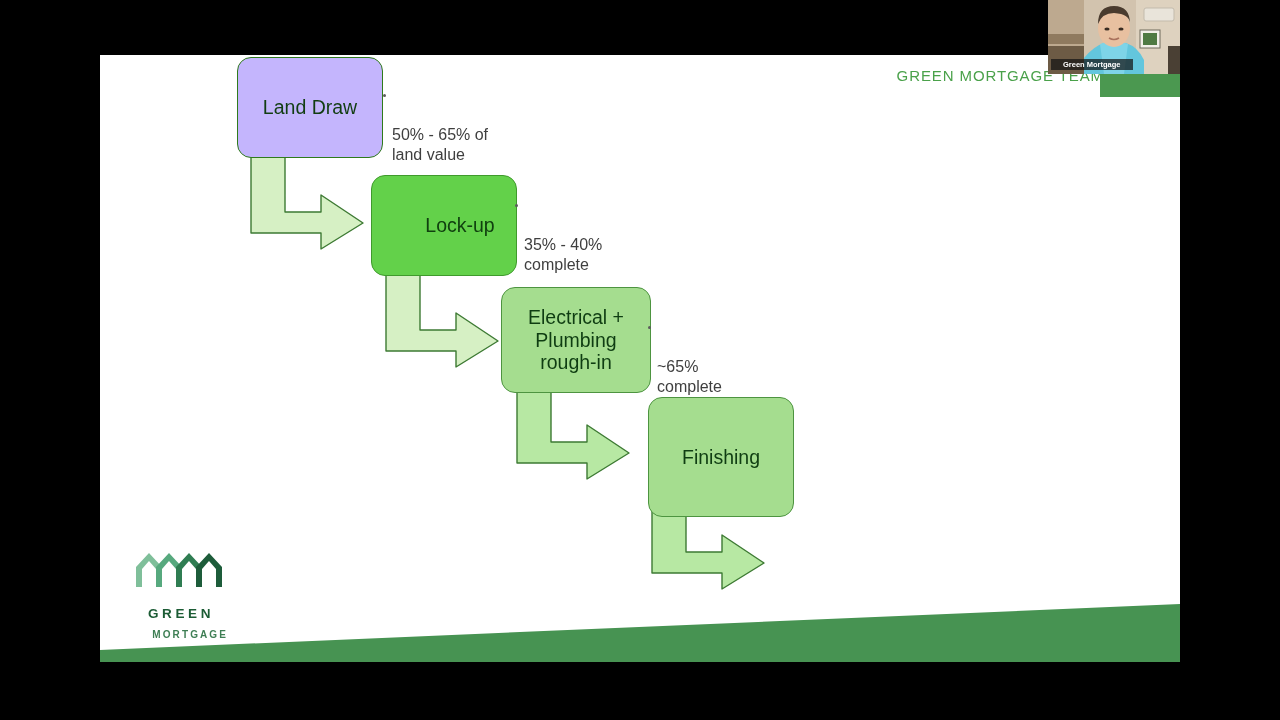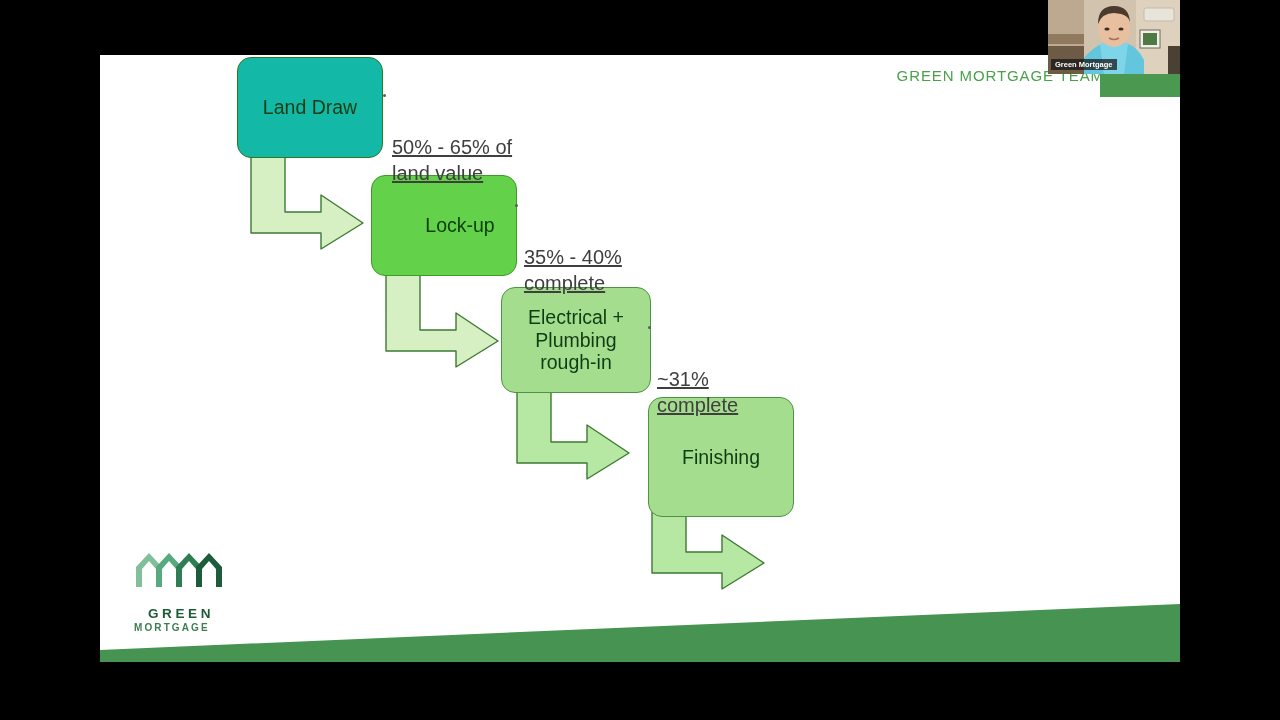--- a/index.html
+++ b/index.html
@@ -64,21 +64,21 @@
     display: flex;
     align-items: center;
     justify-content: center;
     text-align: center;
     line-height: 1.15;
     color: #14401a;
     font-size: 19.5px;
     padding: 4px 8px;
   }
   .flow-box.dark {
-    background: #14b8a6;
+    background: #c4b5fd;
     border-color: #2f7a1c;
     color: #123d12;
   }
   .flow-box.bright {
     background: #63d14a;
     border-color: #3f9a2c;
     color: #10400f;
     padding-left: 40px;
   }
   .flow-box.pale {
@@ -89,24 +89,23 @@
 
   #box-land-draw { left: 137px; top: 2px;   width: 146px; height: 101px; }
   #box-lock-up   { left: 271px; top: 120px; width: 146px; height: 101px; }
   #box-electrical{ left: 401px; top: 232px; width: 150px; height: 106px; }
   #box-finishing { left: 548px; top: 342px; width: 146px; height: 120px; }
 
   
   .note {
     position: absolute;
     color: #3f3f3f;
-    font-size: 20px;
+    font-size: 16px;
     line-height: 1.26;
     white-space: pre-line;
-    text-decoration: underline;
   }
   .note .bullet-dot {
     position: absolute;
     left: -9px;
     top: 9px;
     width: 3px;
     height: 3px;
     border-radius: 50%;
     background: #5c5c5c;
   }
@@ -136,22 +135,22 @@
   #logo-green {
     margin-top: 17px;
     text-align: center;
     color: #1c5c35;
     font-size: 13.5px;
     font-weight: bold;
     letter-spacing: 3.6px;
     font-family: "Liberation Sans", sans-serif;
   }
   #logo-mortgage {
-    margin-top: 1px;
-    text-align: left;
+    margin-top: 8px;
+    text-align: right;
     color: #3e7e54;
     font-size: 10px;
     font-weight: bold;
     letter-spacing: 2.1px;
     font-family: "Liberation Sans", sans-serif;
   }
 
   
   #footer-wedge {
     position: absolute;
@@ -173,21 +172,21 @@
   }
   #webcam svg { display: block; }
   #webcam-name {
     position: absolute;
     left: 3px;
     bottom: 4px;
     background: rgba(20,20,20,0.72);
     color: #ffffff;
     font-size: 7.5px;
     font-weight: bold;
-    padding: 1px 4px;
+    padding: 1px 12px;
     font-family: "Liberation Sans", sans-serif;
     white-space: nowrap;
   }
 </style>
 </head>
 <body>
 
 <div id="stage">
 
   <div id="slide">
@@ -236,21 +235,21 @@
     </div>
 
     <div class="note" id="note-lock">
       <span class="bullet-dot"></span>
       <span>35% - 40%
 complete</span>
     </div>
 
     <div class="note" id="note-elec">
       <span class="bullet-dot"></span>
-      <span>~31%
+      <span>~65%
 complete</span>
     </div>
 
     <div id="logo">
       <svg id="logo-mark" width="94" height="42" viewBox="0 0 94 42">
         <path d="M2,40 L2,20 L15,6 L28,20 L28,40 L22,40 L22,22 L15,14 L8,22 L8,40 Z" fill="#7fbf9a"></path>
         <path d="M22,40 L22,20 L35,6 L48,20 L48,40 L42,40 L42,22 L35,14 L28,22 L28,40 Z" fill="#57a97e"></path>
         <path d="M42,40 L42,20 L55,6 L68,20 L68,40 L62,40 L62,22 L55,14 L48,22 L48,40 Z" fill="#2f7d52"></path>
         <path d="M62,40 L62,20 L75,6 L88,20 L88,40 L82,40 L82,22 L75,14 L68,22 L68,40 Z" fill="#1d5c3a"></path>
       </svg>

